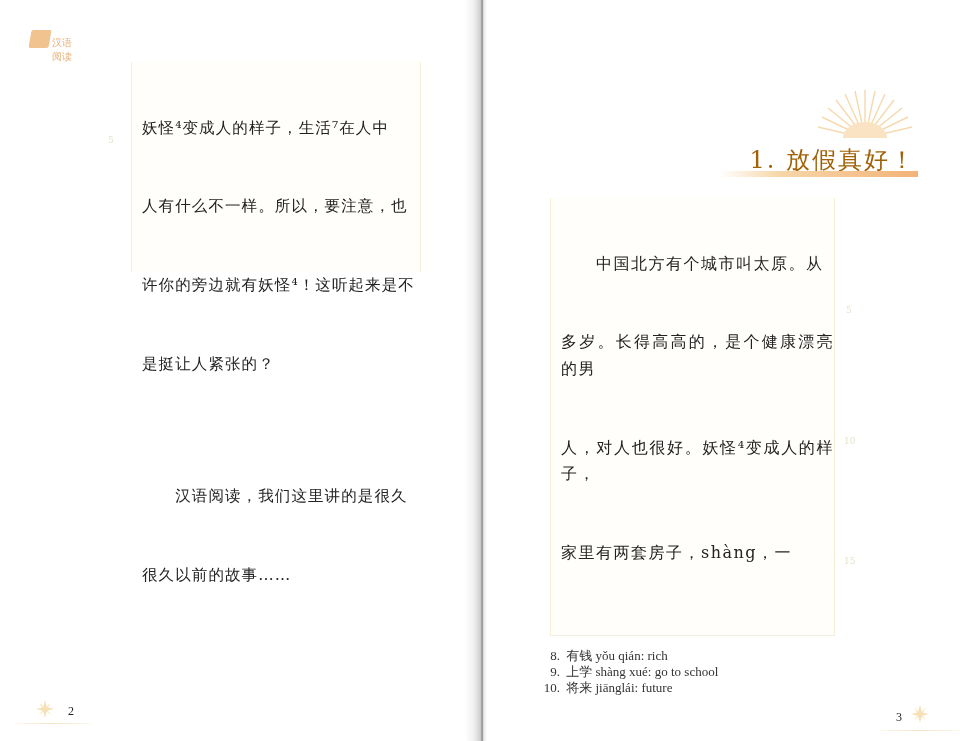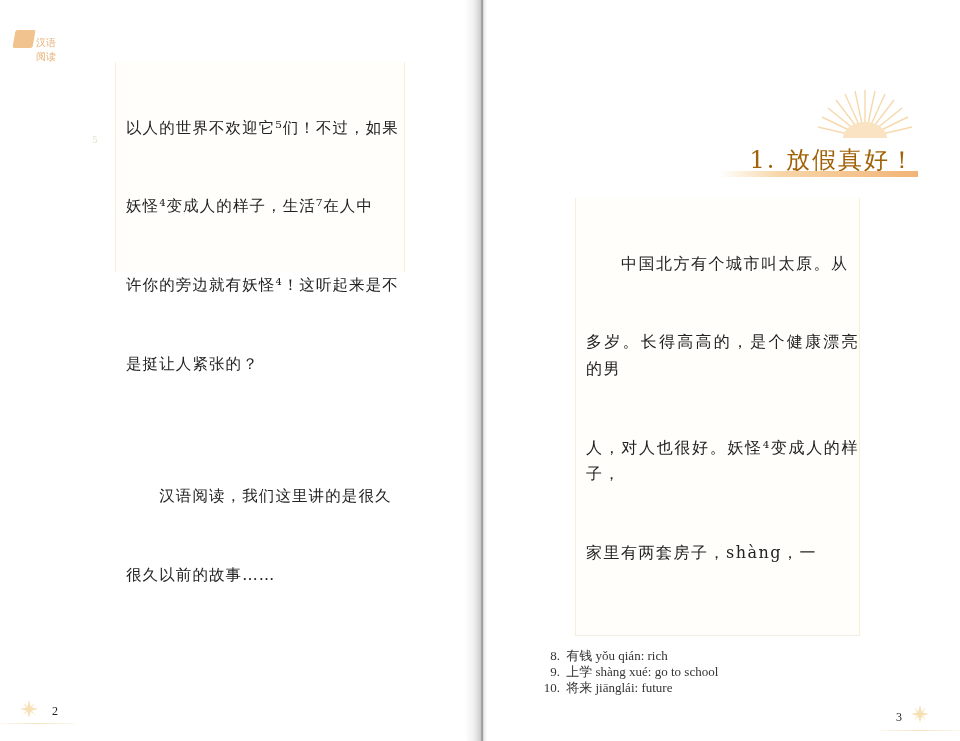--- a/index.html
+++ b/index.html
@@ -14,21 +14,21 @@
       overflow: hidden;
       font-family: "DejaVu Serif", "Liberation Serif", serif;
       color: #222;
     }
     .page {
       position: absolute;
       top: 0;
       height: 741px;
       background: #fff;
     }
-    .page-left { left: 0; width: 470px; }
+    .page-left { left: 16px; width: 470px; }
     .page-right { left: 480px; width: 480px; }
 
     .gutter {
       position: absolute;
       left: 465px;
       top: 0;
       width: 22px;
       height: 741px;
       background: linear-gradient(to right, #ffffff 0%, #f0f0f0 40%, #cfcfcf 70%, #8a8a8a 78%, #e8e8e8 85%, #ffffff 100%);
     }
@@ -62,21 +62,21 @@
       border-left: 1px solid #f5efd6;
       border-right: 1px solid #f5efd6;
     }
     .left-box {
       left: 115px; top: 62px;
       width: 290px; height: 210px;
       padding: 0 0 0 10px;
       box-sizing: border-box;
     }
     .right-box {
-      left: 575px; top: 198px;
+      left: 550px; top: 198px;
       width: 285px; height: 438px;
       padding: 0 0 16px 10px;
       box-sizing: border-box;
       border-bottom: 1px solid #f1ede0;
     }
     .para {
       margin: 0;
       font-size: 15.5px;
       line-height: 26.3px;
       letter-spacing: 1.1px;
@@ -158,22 +158,22 @@
 <div class="page page-left">
   <div class="logo">
     <div class="mark"></div>
     <span class="txt">汉语阅读</span>
   </div>
 
   <div class="margin-num" style="left:92px; top:135px;">5</div>
 
   <div class="text-box left-box">
     <p class="para">
-      <span class="line">以人的世界不欢迎它⁵们！不过，如果</span>
       <span class="line">妖怪⁴变成人的样子，生活⁷在人中</span>
+      <span class="line">人有什么不一样。所以，要注意，也</span>
       <span class="line">许你的旁边就有妖怪⁴！这听起来是不</span>
       <span class="line">是挺让人紧张的？</span>
     </p>
     <p class="para">
       <span class="line">　　汉语阅读，我们这里讲的是很久</span>
       <span class="line">很久以前的故事……</span>
     </p>
   </div>
 
   <svg class="star" style="left:20px; top:700px;" viewBox="0 0 20 20">

